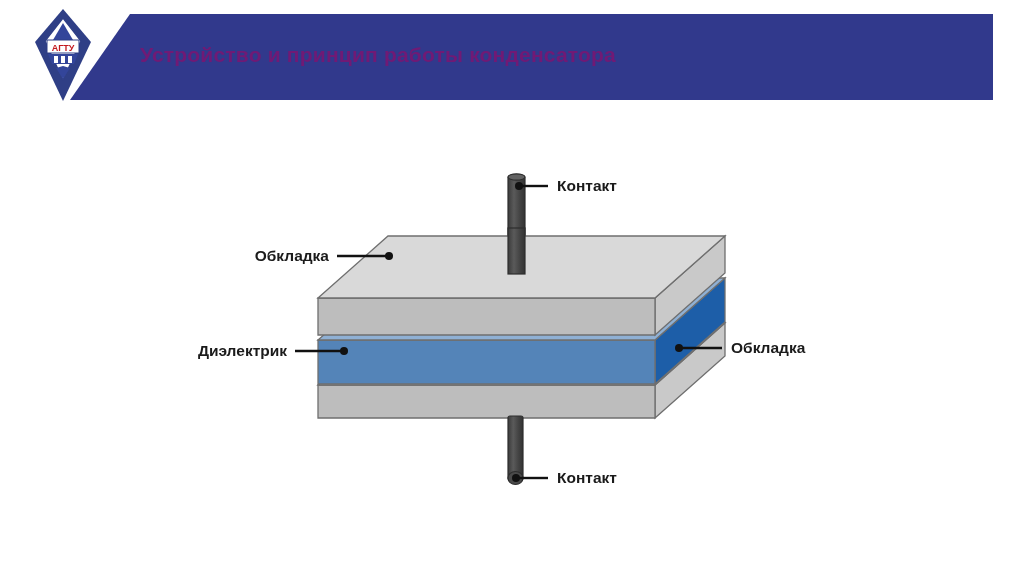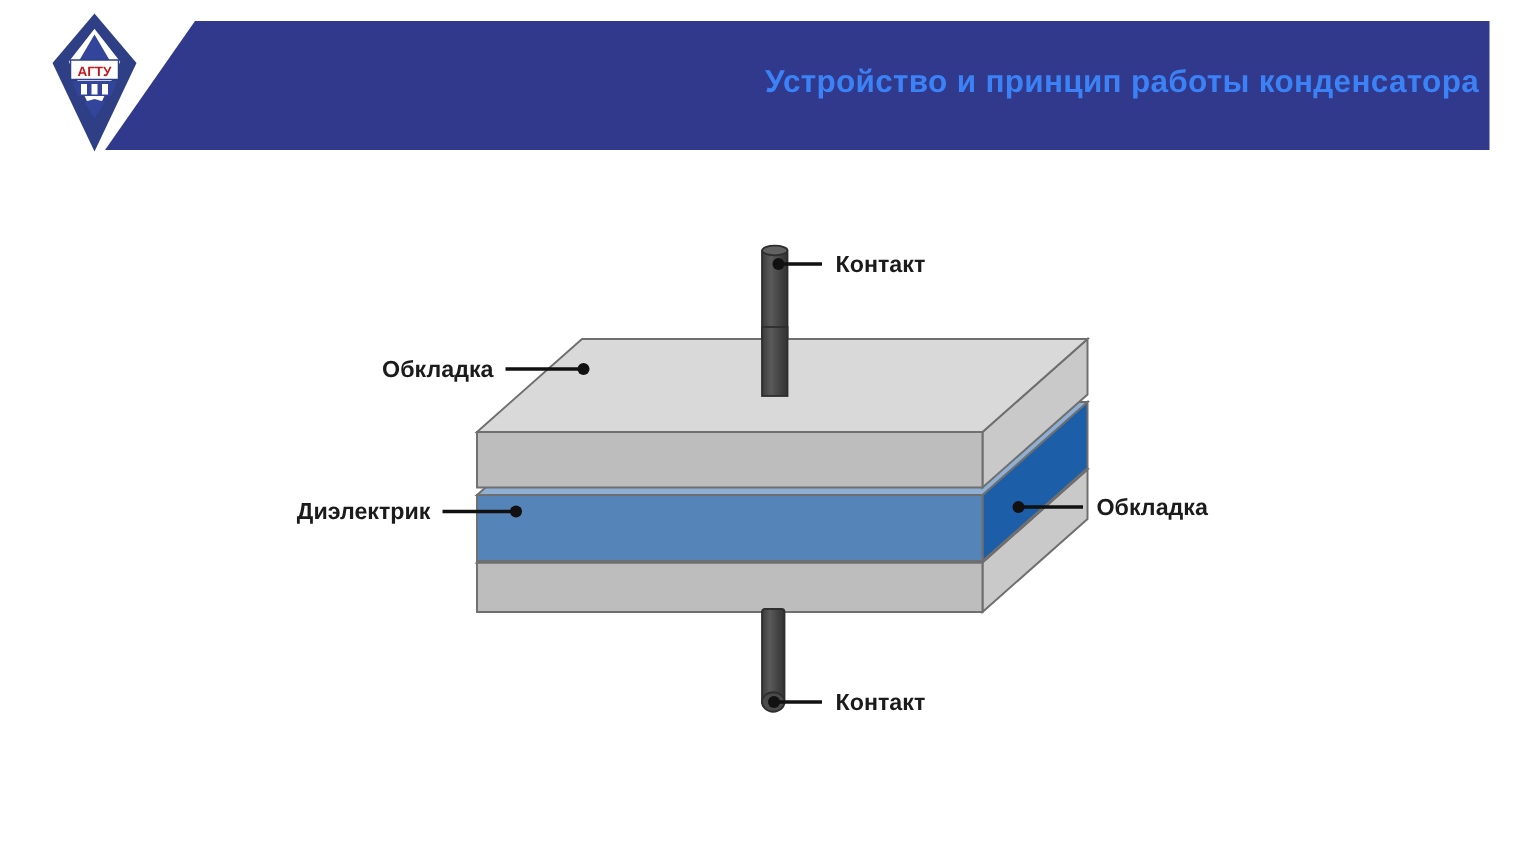--- a/index.html
+++ b/index.html
@@ -21,22 +21,22 @@
     left: 0;
     top: 0;
     width: 1024px;
     height: 110px;
   }
   #header-title {
     position: absolute;
     left: 140px;
     top: 41px;
     width: 846px;
-    text-align: right;
-    color: #3b82f6;
+    text-align: left;
+    color: #701a75;
     font-size: 21px;
     font-weight: bold;
     letter-spacing: 0.2px;
     line-height: 28px;
     white-space: nowrap;
     pointer-events: none;
   }
 
   
   #logo-mark {
@@ -44,21 +44,21 @@
     left: 34px;
     top: 8px;
     width: 58px;
     height: 94px;
   }
 
   
   #diagram-area {
     position: absolute;
     left: 0;
-    top: 100px;
+    top: 110px;
     width: 969px;
     height: 464px;
   }
   #capacitor-figure {
     position: absolute;
     left: 0;
     top: 0;
   }
 
   .diagram-label {

